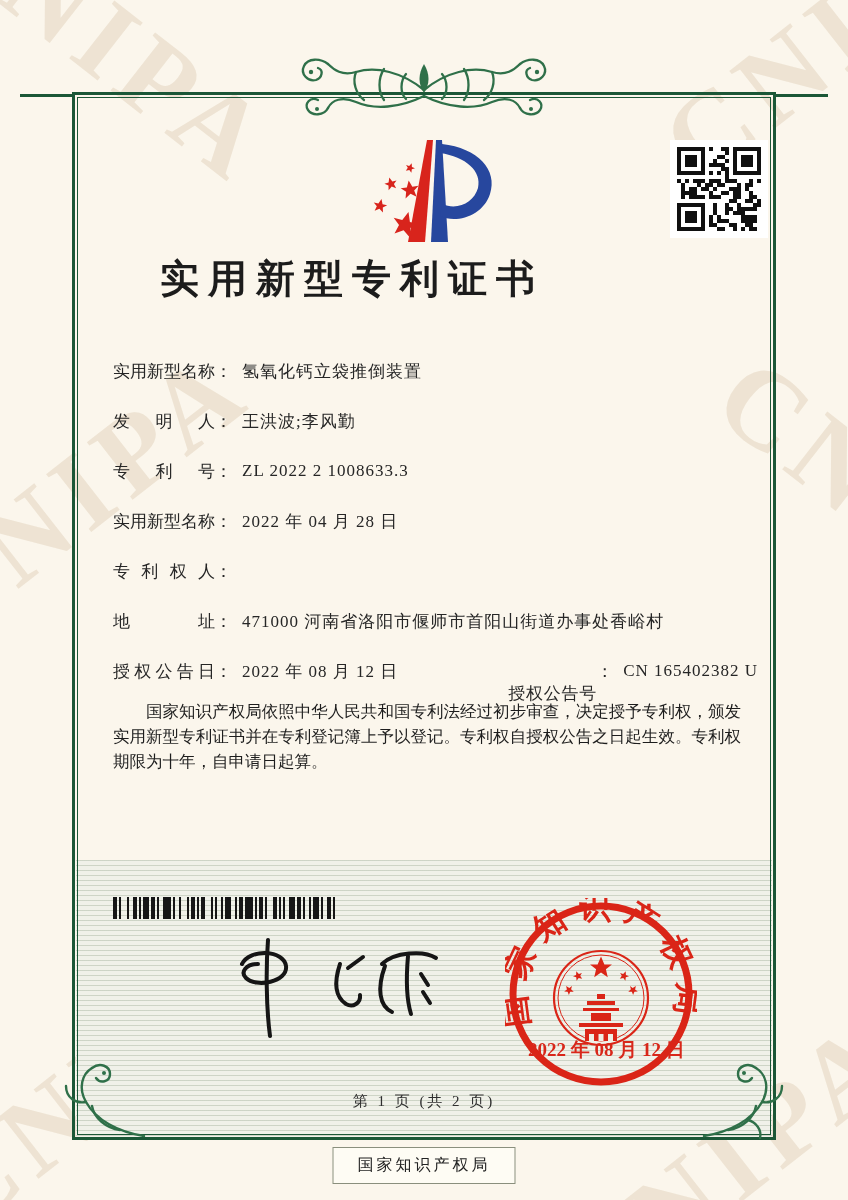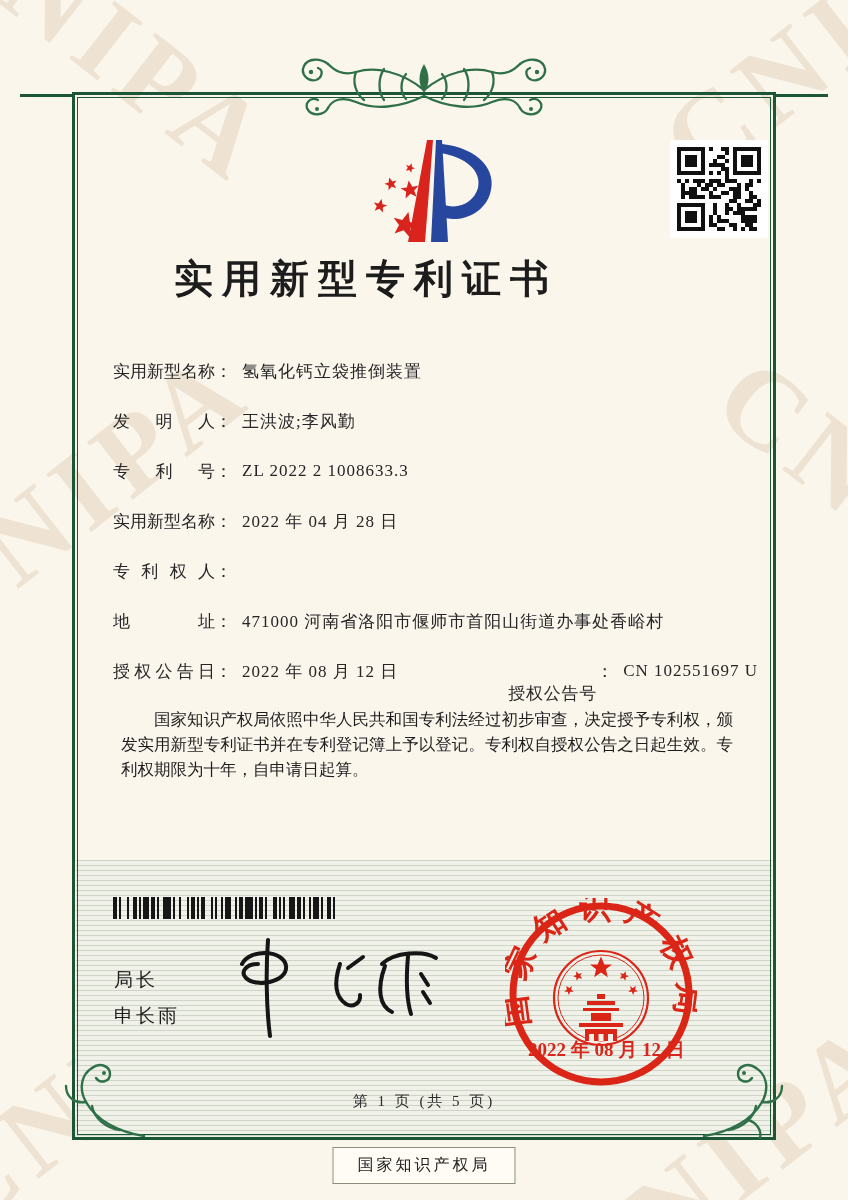--- a/index.html
+++ b/index.html
@@ -35,35 +35,35 @@
      background:#f0f1e9;
      background-image:repeating-linear-gradient(180deg,rgba(150,166,142,0.38) 0 1px,rgba(0,0,0,0) 1px 5px);}
 
   
   .certno{position:absolute;left:113px;top:139px;font-size:17px;letter-spacing:3px;color:#3a3a3a;z-index:5;}
   .logo{position:absolute;left:338px;top:126px;width:172px;height:132px;z-index:5;}
   .qr-wrap{position:absolute;left:670px;top:140px;width:98px;height:98px;background:#ffffff;z-index:5;}
   .qr{position:absolute;left:7px;top:7px;width:84px;height:84px;}
   .qr i{position:absolute;width:4px;height:4px;background:#101010;}
 
-  .title{position:absolute;left:80px;top:252px;width:572px;text-align:center;margin:0;
+  .title{position:absolute;left:66px;top:252px;width:572px;text-align:center;margin:0;
          font-size:39px;font-weight:bold;letter-spacing:9px;color:#1c1c1c;z-index:5;}
 
   
   .fields{position:absolute;left:113px;top:346px;z-index:5;}
   .row{height:50px;display:flex;align-items:center;font-size:17px;color:#262626;}
   .flabel{display:inline-block;width:102px;text-align:justify;text-align-last:justify;}
   .colon{display:inline-block;margin-right:10px;}
   .fvalue{letter-spacing:1px;white-space:nowrap;}
   .grant-gap{display:inline-block;width:110px;}
   .flabel.g2{width:88px;margin-top:44px;}
 
   
   .body-text{position:absolute;left:113px;top:699px;width:628px;z-index:5;}
-  .body-text p{margin:8px;font-size:16.5px;line-height:25px;text-indent:2em;text-align:justify;color:#1d1d1d;}
+  .body-text p{margin:0;font-size:16.5px;line-height:25px;text-indent:2em;text-align:justify;color:#1d1d1d;}
 
   
   .barcode{position:absolute;left:113px;top:897px;width:228px;height:22px;display:flex;overflow:hidden;z-index:6;}
   .director{position:absolute;left:114px;top:962px;z-index:6;font-family:"Liberation Sans","DejaVu Sans",sans-serif;}
   .director div{font-size:19px;color:#1b1b1b;letter-spacing:3px;line-height:36px;}
   .signature{position:absolute;left:222px;top:934px;width:232px;height:108px;z-index:6;}
   .seal{position:absolute;left:505px;top:898px;width:192px;height:192px;z-index:6;}
   .seal-date{position:absolute;left:528px;top:1037px;width:150px;text-align:center;z-index:7;
              font-size:19px;font-weight:bold;color:#d8271a;white-space:nowrap;}
   .page-info{position:absolute;left:72px;top:1092px;width:704px;text-align:center;
@@ -401,21 +401,21 @@
         <span class="colon">：</span>
       <span class="fvalue">471000 河南省洛阳市偃师市首阳山街道办事处香峪村</span>
     </div>
     <div class="row">
       <span class="flabel">授权公告日</span>
         <span class="colon">：</span>
       <span class="fvalue">2022 年 08 月 12 日</span>
       <span class="grant-gap"></span>
       <span class="flabel g2">授权公告号</span>
         <span class="colon">：</span>
-      <span class="fvalue">CN 102551697 U</span>
+      <span class="fvalue">CN 165402382 U</span>
     </div>
   </div>
 
   <div class="body-text">
     <p>国家知识产权局依照中华人民共和国专利法经过初步审查，决定授予专利权，颁发实用新型专利证书并在专利登记簿上予以登记。专利权自授权公告之日起生效。专利权期限为十年，自申请日起算。</p>
   </div>
 
   <div class="barcode">
       <div style="width: 4px; flex: 0 0 auto; background: rgb(22, 22, 22);"></div>
       <div style="width: 2px; flex: 0 0 auto; background: transparent;"></div>
@@ -484,24 +484,20 @@
       <div style="width: 6px; flex: 0 0 auto; background: rgb(22, 22, 22);"></div>
       <div style="width: 2px; flex: 0 0 auto; background: transparent;"></div>
       <div style="width: 2px; flex: 0 0 auto; background: rgb(22, 22, 22);"></div>
       <div style="width: 4px; flex: 0 0 auto; background: transparent;"></div>
       <div style="width: 4px; flex: 0 0 auto; background: rgb(22, 22, 22);"></div>
       <div style="width: 2px; flex: 0 0 auto; background: transparent;"></div>
       <div style="width: 2px; flex: 0 0 auto; background: rgb(22, 22, 22);"></div>
       <div style="width: 6px; flex: 0 0 auto; background: transparent;"></div>
     </div>
 
-  <div class="director">
-    <div>局长</div>
-    <div>申长雨</div>
-  </div>
 
   <svg class="signature" viewBox="0 0 232 108">
     <g fill="none" stroke="#151515" stroke-width="4" stroke-linecap="round" stroke-linejoin="round">
       <path d="M46,6 C44,32 44,72 48,102"></path>
       <path d="M20,30 C28,14 62,16 64,32 C66,48 34,54 24,44 C18,38 24,30 36,30"></path>
       <path d="M118,30 C112,48 112,62 124,70 C131,74 139,69 138,61"></path>
       <path d="M126,34 L141,23"></path>
       <path d="M160,30 C172,18 202,16 214,24"></path>
       <path d="M186,22 C184,45 184,64 189,80"></path>
       <path d="M163,32 C155,54 157,72 170,78"></path>
@@ -537,17 +533,17 @@
       </g>
       <g fill="#eef0e7">
         <rect x="84" y="136" width="5" height="7"></rect>
         <rect x="93.5" y="136" width="5" height="7"></rect>
         <rect x="103" y="136" width="5" height="7"></rect>
       </g>
     </g>
   </svg>
   <div class="seal-date">2022 年 08 月 12 日</div>
 
-  <div class="page-info">第 1 页 (共 5 页)</div>
+  <div class="page-info">第 1 页 (共 2 页)</div>
 
   <div class="cont-box">国家知识产权局</div>
 
 </div>
 
 </body></html>

